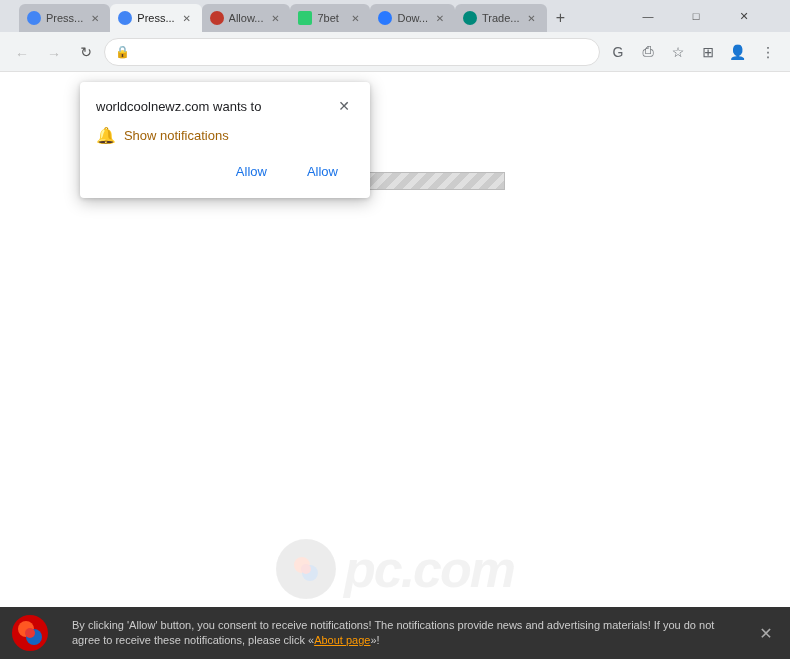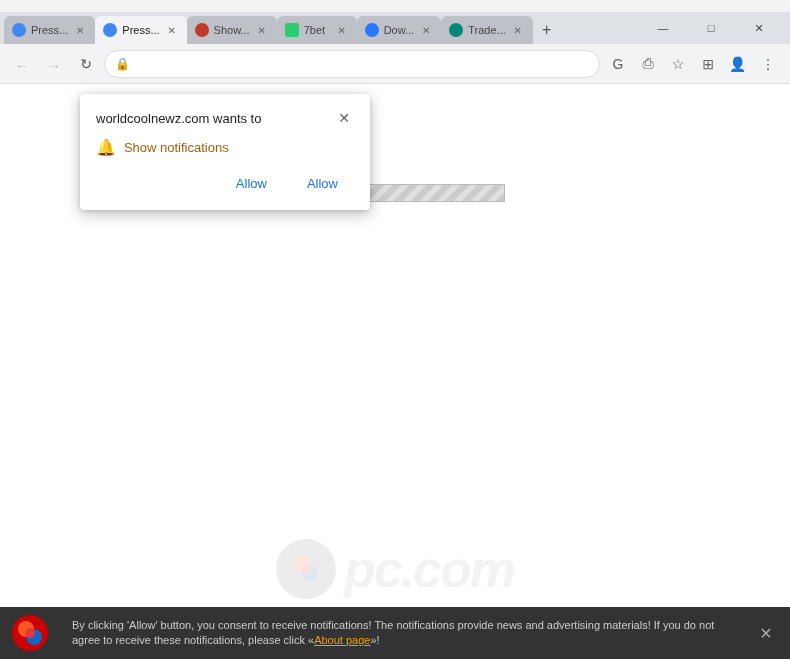--- a/index.html
+++ b/index.html
@@ -7,23 +7,22 @@
 
     
     .browser-window { width: 790px; height: 659px; display: flex; flex-direction: column; background: #f1f3f4; }
 
     
     .title-bar {
       height: 32px;
       background: #dee1e6;
       display: flex;
       align-items: center;
-      padding: 0 4px;
+      padding: 0 19px;
       gap: 0;
-      margin-top: 12px;
     }
     .tabs-container {
       display: flex;
       align-items: flex-end;
       height: 32px;
       flex: 1;
       gap: 0;
     }
     .tab {
       height: 28px;
@@ -248,21 +247,21 @@
       </div>
 
       <div class="tab active">
         <span class="tab-favicon fav-blue"></span>
         <span class="tab-label">Press...</span>
         <span class="tab-close">✕</span>
       </div>
 
       <div class="tab">
         <span class="tab-favicon fav-orange" style="background:#c0392b;"></span>
-        <span class="tab-label">Show...</span>
+        <span class="tab-label">Allow...</span>
         <span class="tab-close">✕</span>
       </div>
 
       <div class="tab">
         <span class="tab-favicon" style="background:#2ecc71; border-radius:2px;"></span>
         <span class="tab-label">7bet</span>
         <span class="tab-close">✕</span>
       </div>
 
       <div class="tab">

